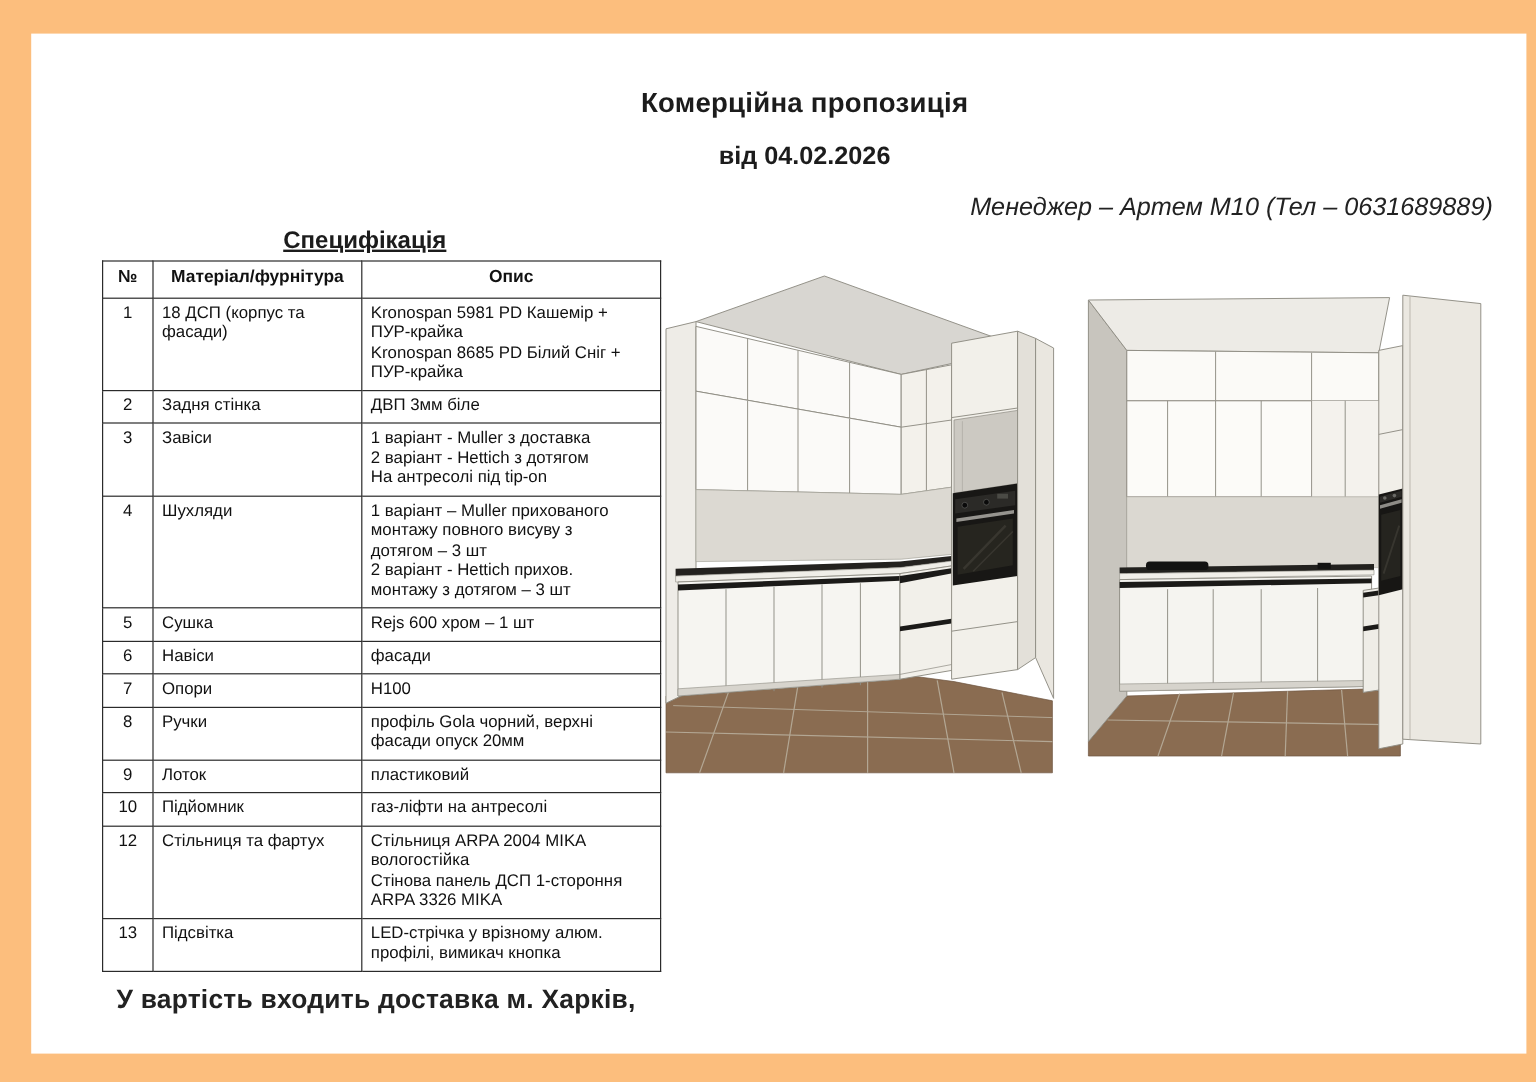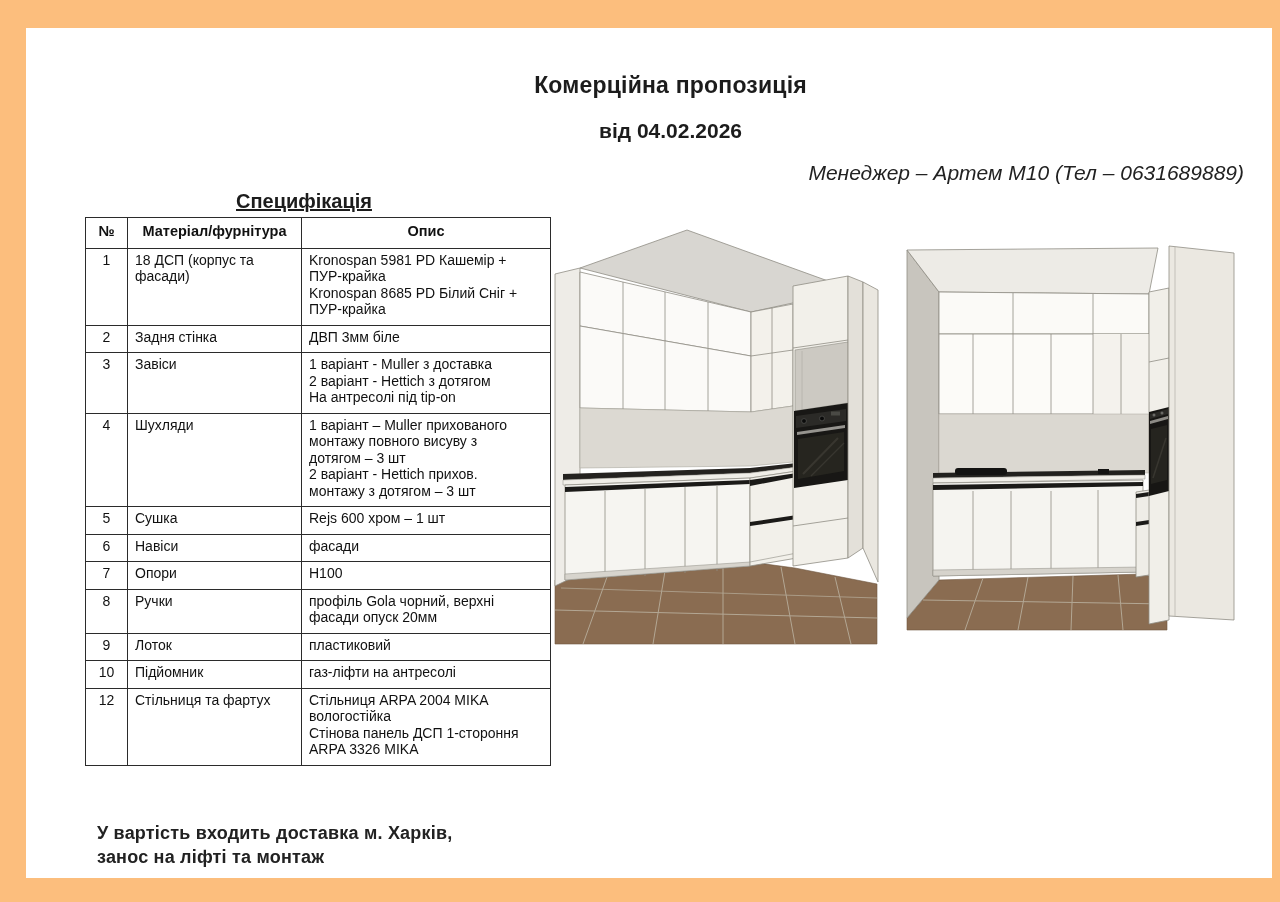--- a/index.html
+++ b/index.html
@@ -44,21 +44,21 @@
     font-size:14.5px;font-weight:bold;text-align:center;
     padding:5px 4px 8px 4px;
   }
   .col-num{width:33px;}
   .col-mat{width:165px;margin-top:45px;}
   .col-desc{width:240px;}
   td.cell-num{text-align:center;padding-left:2px;padding-right:2px;}
   .b{font-weight:normal;}
   .footer-note{
     position:absolute;left:71px;top:793px;
-    font-size:18px;font-weight:bold;line-height:24px;color:#222;
+    font-size:22px;font-weight:bold;line-height:24px;color:#222;
     letter-spacing:.2px;
   }
   .render{position:absolute;}
   .render1{left:519px;top:200px;width:336px;height:418px;}
   .render2{left:867px;top:200px;width:345px;height:418px;}
   svg{display:block;}
 </style>
 </head>
 <body>
 
@@ -160,20 +160,28 @@
           </td>
         </tr>
         <tr>
           <td class="cell-num">12</td>
           <td>Стільниця та фартух</td>
           <td>
             <div><span>Стільниця ARPA 2004 MIKA</span></div>
             <div><span>вологостійка</span></div>
             <div><span>Стінова панель ДСП 1-стороння</span></div>
             <div><span>ARPA 3326 MIKA</span></div>
+          </td>
+        </tr>
+        <tr>
+          <td class="cell-num">13</td>
+          <td>Підсвітка</td>
+          <td>
+            <div><span>LED-стрічка у врізному алюм.</span></div>
+            <div><span>профілі, вимикач кнопка</span></div>
           </td>
         </tr>
       </tbody>
   </table>
 
   <div class="render render1">
     <svg viewBox="0 0 336 418" width="336" height="418">
 
       <g>
         <polygon points="10,352 205,334 250,340 332,356 332,416 10,416" fill="#8a6c51" stroke="#6f5741" stroke-width="0.6"></polygon>
@@ -332,16 +340,15 @@
 
       <g>
         <polygon points="276,18 341,25 341,392 276,388" fill="#ebe8e1" stroke="#8f8d84" stroke-width="0.8"></polygon>
         <line x1="282" y1="19" x2="282" y2="388" stroke="#b9b6ae" stroke-width="0.8"></line>
       </g>
     </svg>
   </div>
 
   <div class="footer-note">
     <div>У вартість входить доставка м. Харків,</div>
-    <div>занос на ліфті та монтаж</div>
   </div>
 
 </div>
 
 </body></html>

